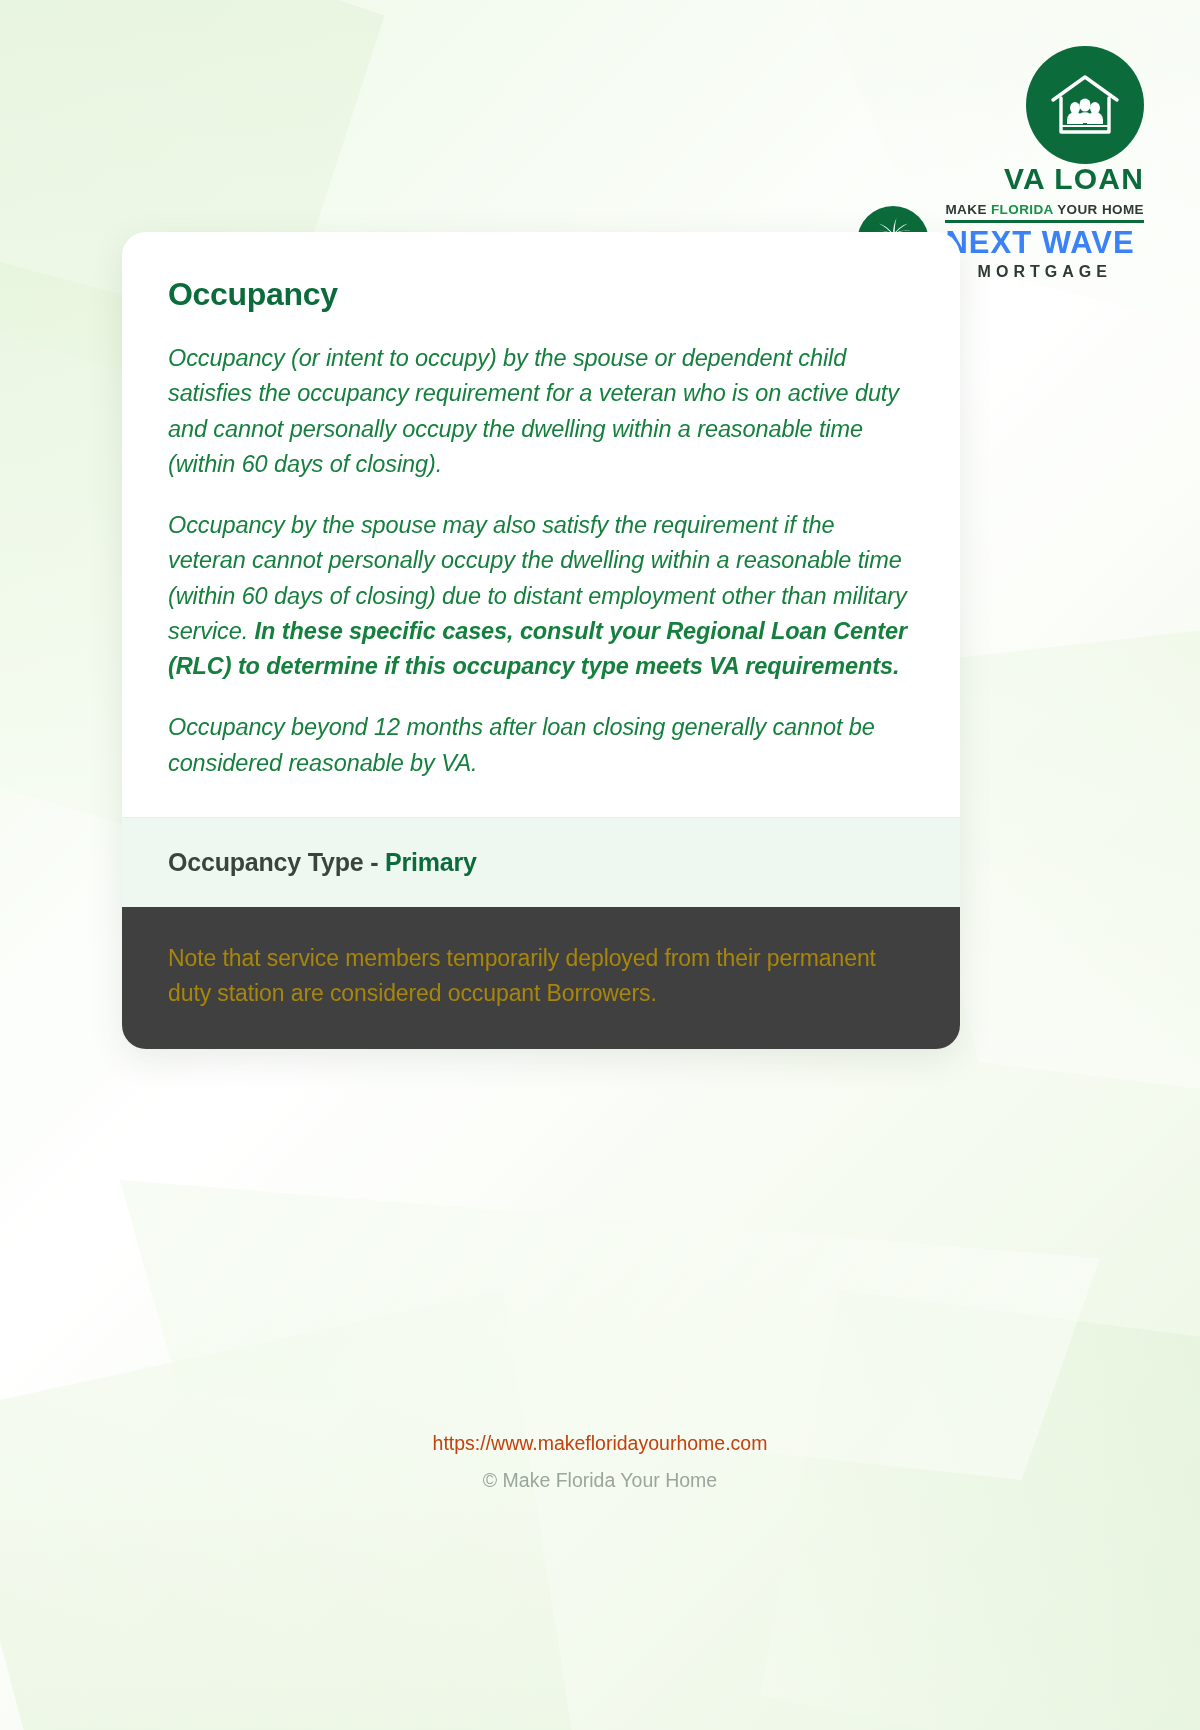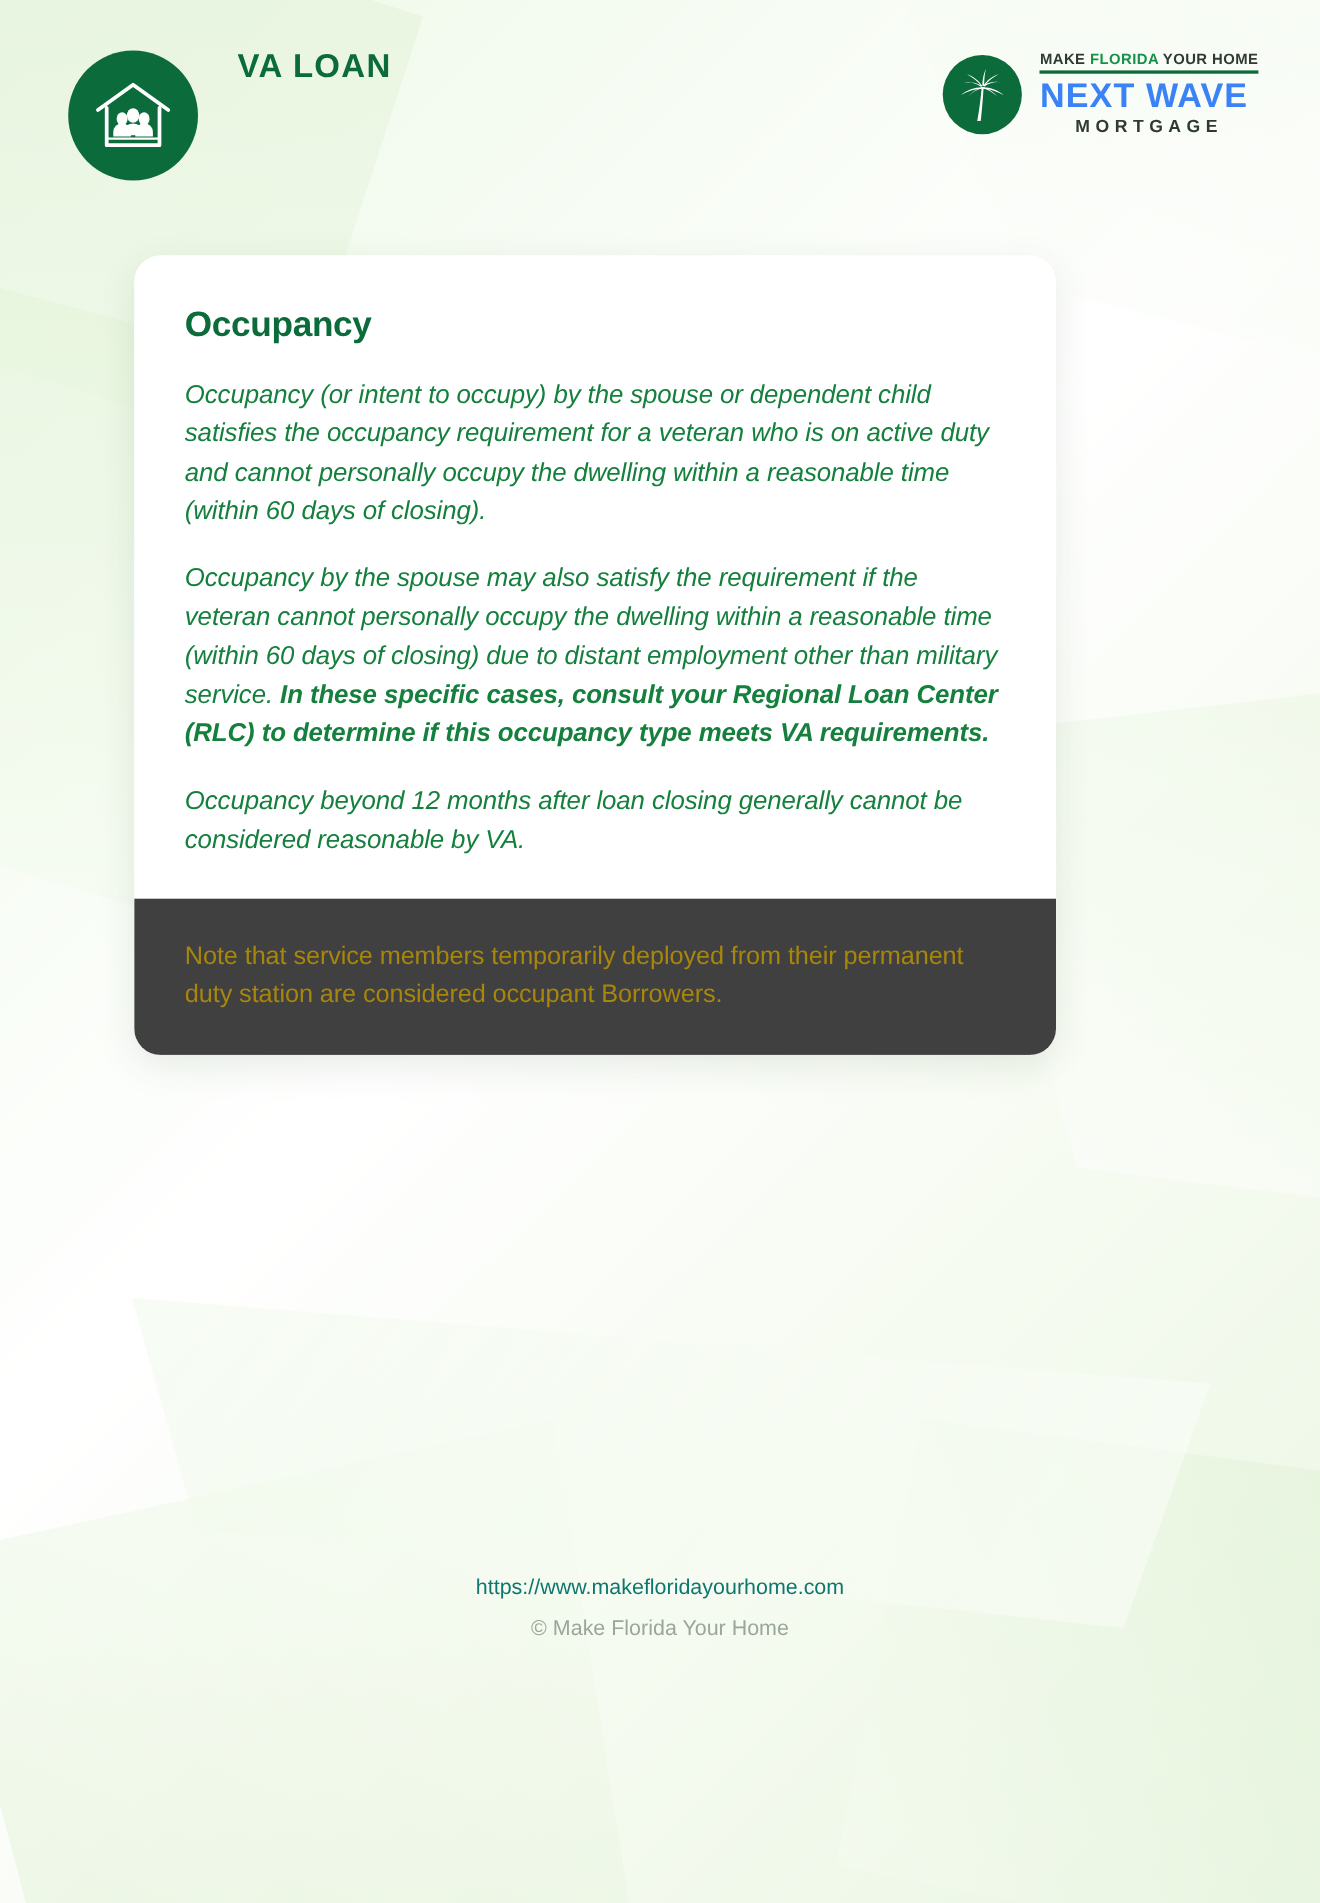--- a/index.html
+++ b/index.html
@@ -47,23 +47,24 @@
         background: linear-gradient(120deg, #edf8e6, #ffffff);
         clip-path: polygon(0 0, 100% 26%, 92% 100%, 6% 70%);
         opacity: .45; }
 
   
   .page { position: relative; z-index: 1; width: 1200px; height: 1730px; }
 
   
   .header {
     display: flex;
-    align-items: flex-start;
+    align-items: flex-end;
     padding: 46px 56px 0 62px;
     height: 210px;
+    flex-direction: column;
   }
   .brand-badge {
     width: 118px; height: 118px;
     border-radius: 50%;
     background: #0b6b3a;
     display: flex; align-items: center; justify-content: center;
     flex: 0 0 auto;
   }
   .brand-badge svg { display: block; }
 
@@ -206,21 +207,21 @@
 
   
   .footer {
     position: absolute;
     left: 0; right: 0;
     top: 1432px;
     text-align: center;
   }
   .footer-url {
     font-size: 19.5px;
-    color: #0f766e;
+    color: #c2410c;
     margin-bottom: 14px;
   }
   .footer-copy {
     font-size: 19.5px;
     color: #9aa69d;
   }
 </style>
 </head>
 <body>
 
@@ -281,20 +282,23 @@
   </div>
 
   <div class="card card-occupancy">
     <div class="card-body">
       <h2 class="section-title">Occupancy</h2>
       <p class="body-text">Occupancy (or intent to occupy) by the spouse or dependent child satisfies the occupancy requirement for a veteran who is on active duty and cannot personally occupy the dwelling within a reasonable time (within 60 days of closing).</p>
       <p class="body-text"><span>Occupancy by the spouse may also satisfy the requirement if the veteran cannot personally occupy the dwelling within a reasonable time (within 60 days of closing) due to distant employment other than military service. </span><b>In these specific cases, consult your Regional Loan Center (RLC) to determine if this occupancy type meets VA requirements.</b></p>
       <p class="body-text">Occupancy beyond 12 months after loan closing generally cannot be considered reasonable by VA.</p>
     </div>
 
+    <div class="occ-type-row">
+      <span class="occ-type-label">Occupancy Type - </span><span class="occ-type-value">Primary</span>
+    </div>
 
     <div class="note-box">
       <p class="note-text">Note that service members temporarily deployed from their permanent duty station are considered occupant Borrowers.</p>
     </div>
   </div>
 
 
   <div class="footer">
     <div class="footer-url">https://www.makefloridayourhome.com</div>
     <div class="footer-copy">© Make Florida Your Home</div>

